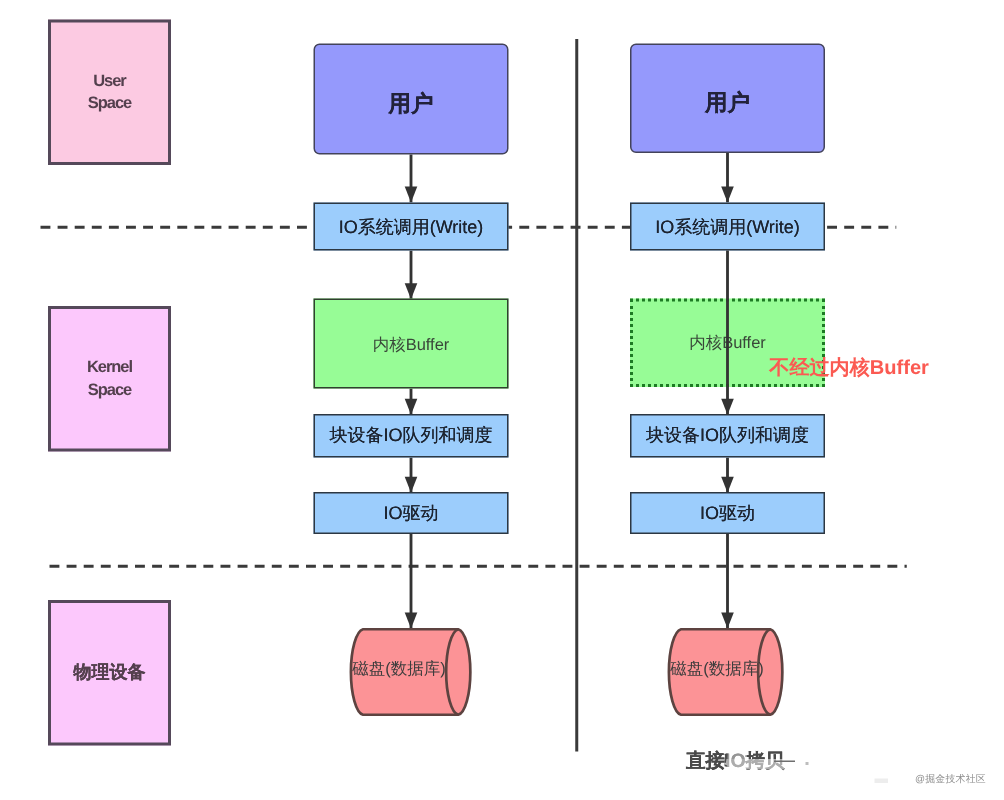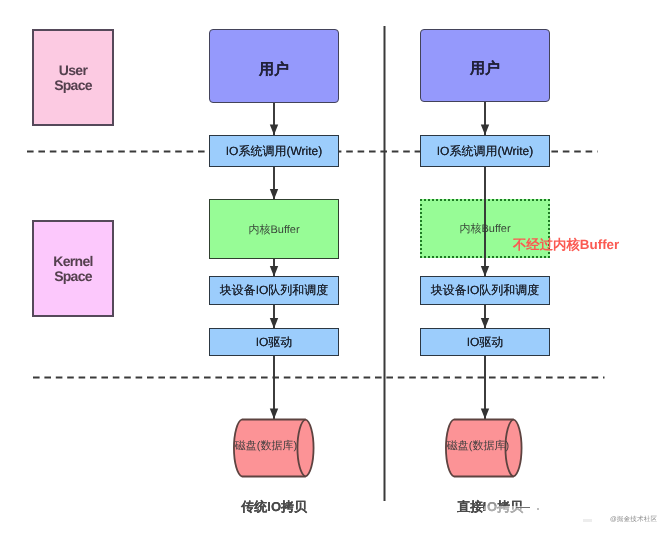--- a/index.html
+++ b/index.html
@@ -16,21 +16,21 @@
   .node {
     position:absolute; box-sizing:border-box; display:flex;
     align-items:center; justify-content:center; text-align:center;
     line-height:1.25; white-space:pre;
   }
   
   .layerbox {
     border:2px solid #55495a;
     color:#54404e; font-weight:bold;
   }
-  .layerbox.en { font-size:14px; letter-spacing:-0.7px; line-height:15.4px; padding-top:1px;margin-top:16px; }
+  .layerbox.en { font-size:11px; letter-spacing:-0.7px; line-height:15.4px; padding-top:1px; }
   .layerbox.cn { font-size:12px; font-weight:bold; text-shadow:0 0 .3px currentColor; }
 
   
   .n-user {
     border:1.6px solid #43435a; border-radius:4px;
     font-size:15px; font-weight:bold; color:#22223a;
     padding-top:8px; text-shadow:0 0 .3px currentColor;
   }
   .n-blue {
     border:1.9px solid #2c3742; font-size:12px; font-weight:normal; color:#1d2430;
@@ -122,20 +122,23 @@
   <div class="node layerbox en" style="left:32px; top:13px; width:82px; height:97px; background:#fccae2;">
     <span>User
 Space</span>
   </div>
 
   <div class="node layerbox en" style="left:32px; top:204px; width:82px; height:97px; background:#fcc8fc;">
     <span>Kernel
 Space</span>
   </div>
 
+  <div class="node layerbox cn" style="left:32px; top:400px; width:82px; height:97px; background:#fcc8fc;">
+    <span>物理设备</span>
+  </div>
 
   <div class="node n-user" style="left:209px; top:29px; width:130px; height:74px; background:#9599fc;">
     <span>用户</span>
   </div>
 
   <div class="node n-blue" style="left:209px; top:135px; width:130px; height:32px; background:#9ccdfc;">
     <span>IO系统调用(Write)</span>
   </div>
 
   <div class="node n-green" style="left:209px; top:199px; width:130px; height:60px; background:#97fc96;">
@@ -147,23 +150,20 @@
   </div>
 
   <div class="node n-blue" style="left:209px; top:328px; width:130px; height:28px; background:#9ccdfc;">
     <span>IO驱动</span>
   </div>
 
   <div class="node" style="left:229px; top:433px; width:74px; height:28px; font-size:11px; color:#3d3d3d;">
     <span>磁盘(数据库)</span>
   </div>
 
-  <div class="caption" style="left:202px; top:487px; width:130px;">
-    <span>传统IO拷贝</span>
-  </div>
 
   <div class="node n-user" style="left:420px; top:29px; width:130px; height:73px; background:#9599fc;">
     <span>用户</span>
   </div>
 
   <div class="node n-blue" style="left:420px; top:135px; width:130px; height:32px; background:#9ccdfc;">
     <span>IO系统调用(Write)</span>
   </div>
 
   <div class="node n-green-dotted" style="left:420px; top:199px; width:130px; height:59px; background:#97fc96;">

